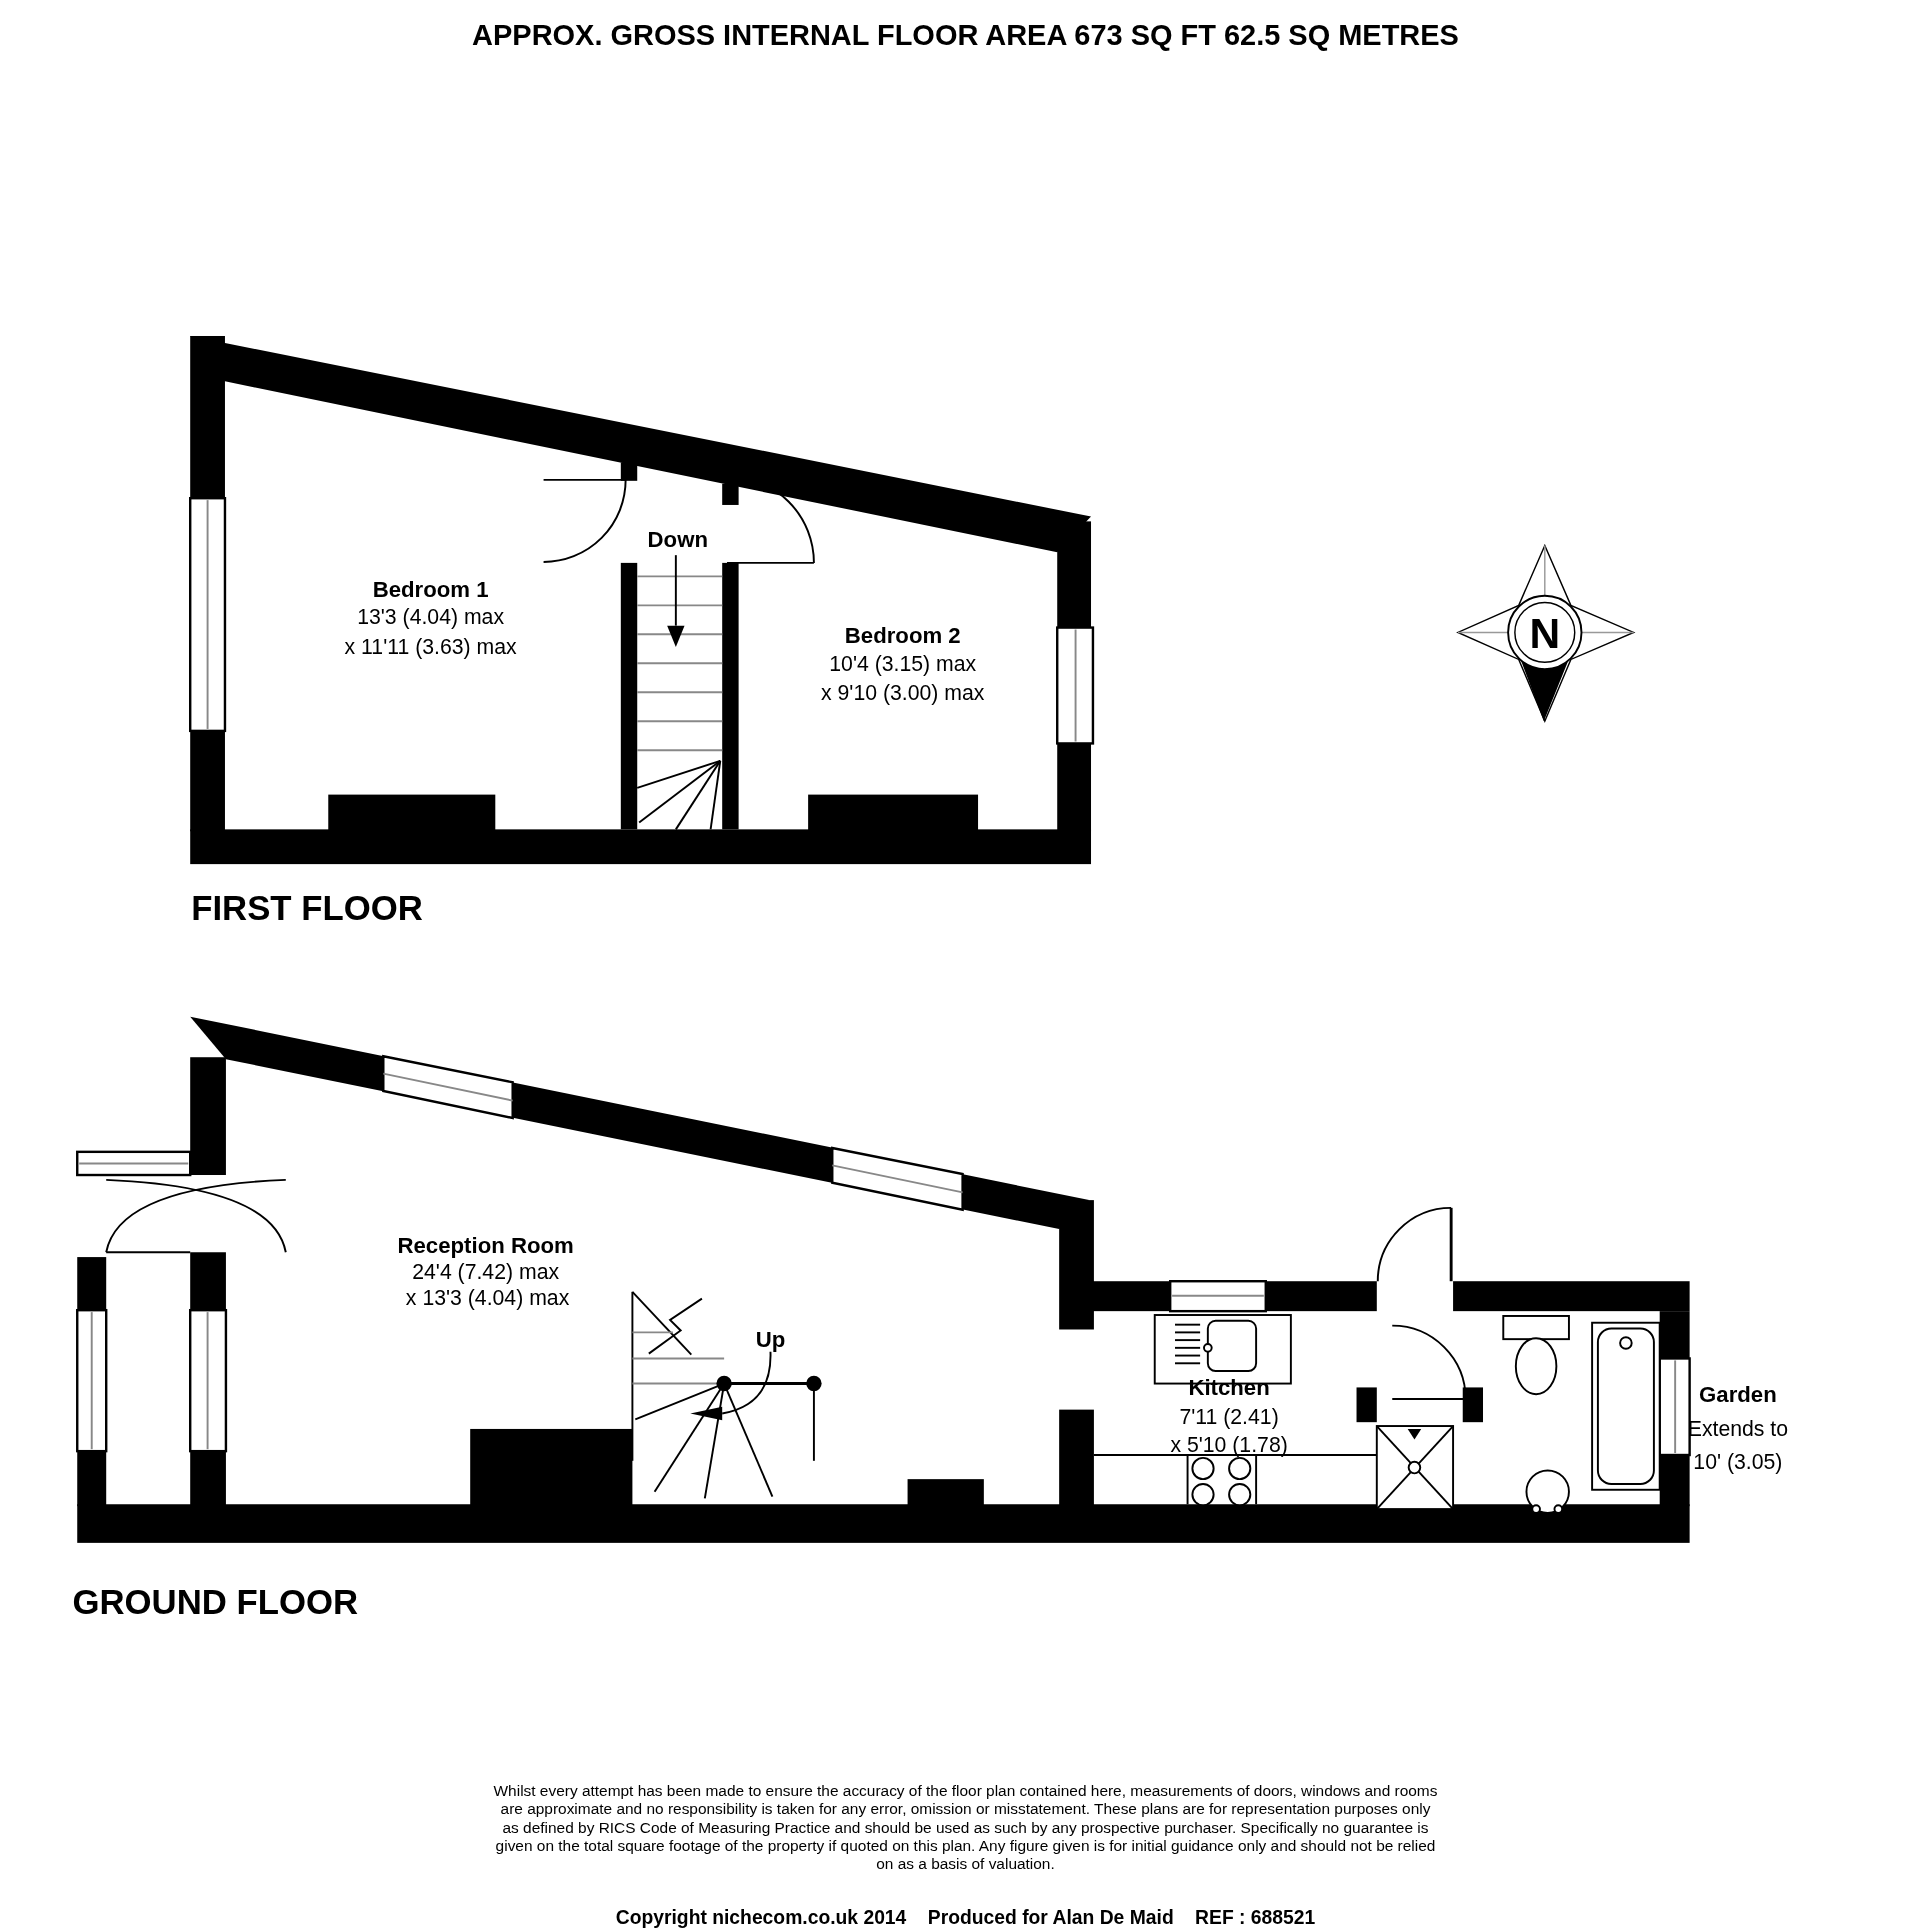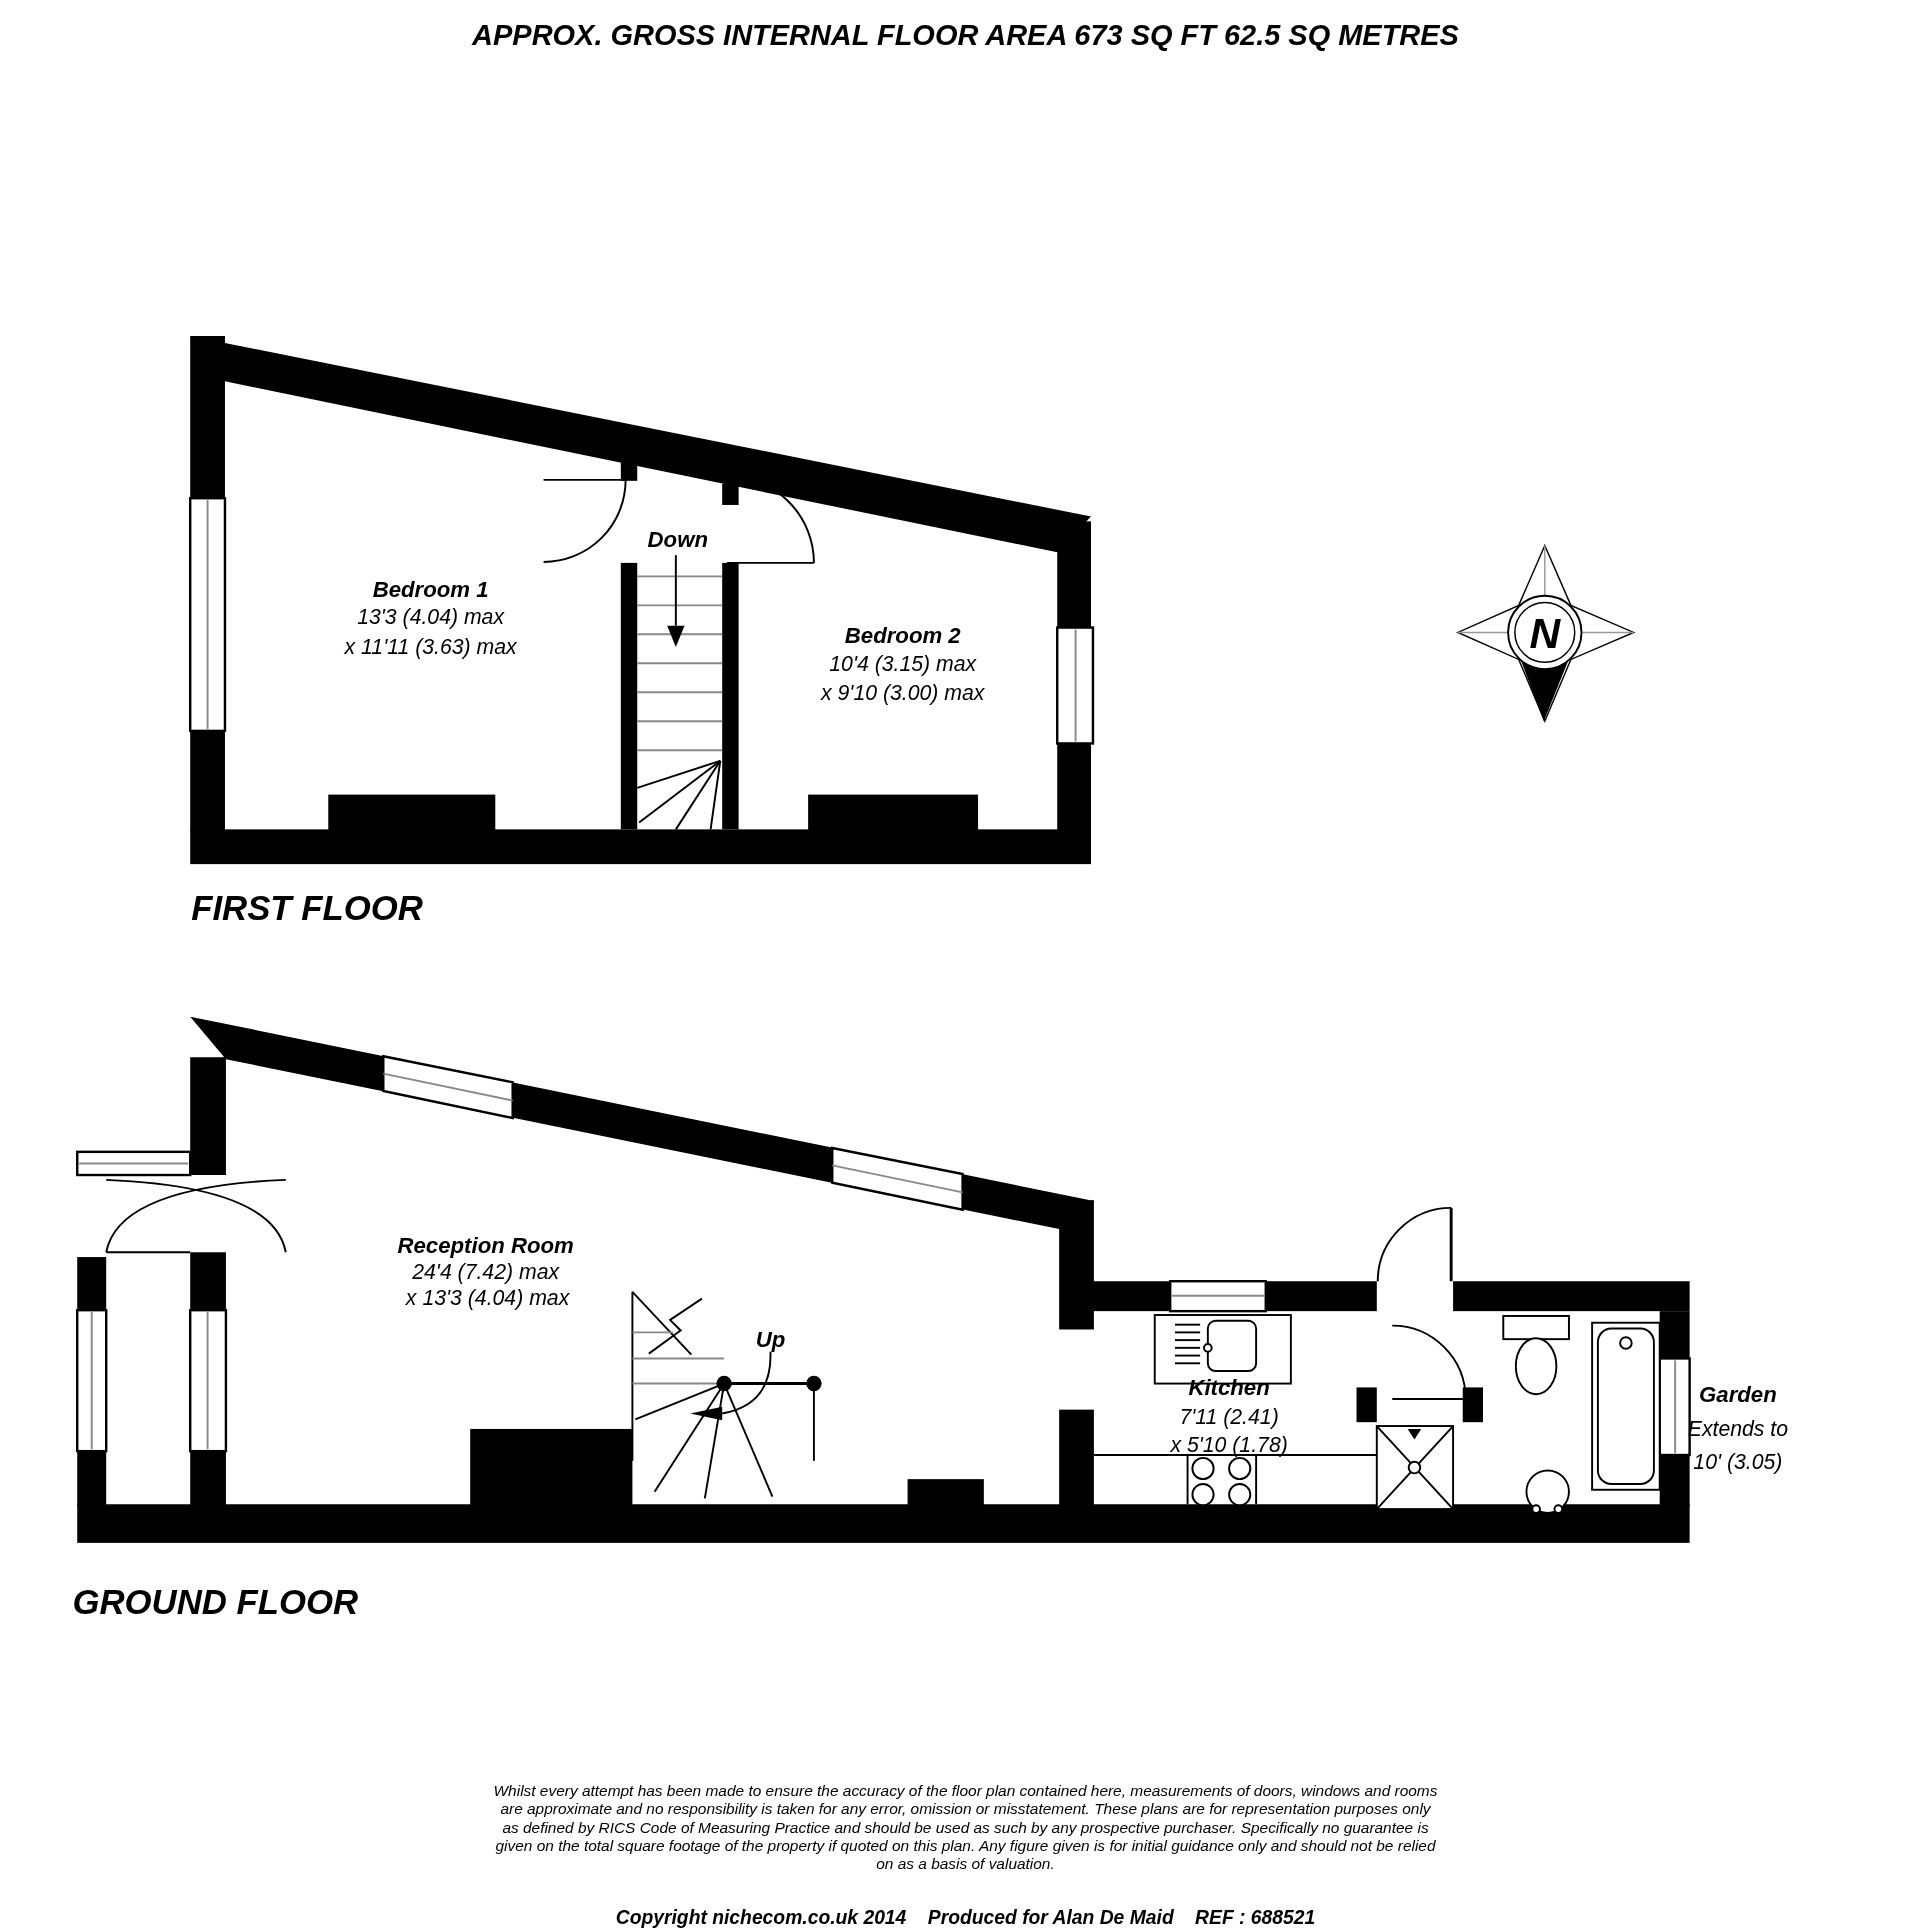--- a/index.html
+++ b/index.html
@@ -1,16 +1,16 @@
 <!DOCTYPE html>
 <html><head>
 <meta charset="utf-8">
 <style>
   html,body{margin:0;padding:0;background:#ffffff;}
-  .page{width:1931px;height:1931px;position:relative;background:#e5e5e5;font-style:italic;}
+  .page{width:1931px;height:1931px;position:relative;background:#e5e5e5;}
   svg{display:block;}
   text{font-family:"Liberation Sans", sans-serif;fill:#000;}
   .title-text{font-weight:bold;font-size:30px;}
   .floor-label{font-weight:bold;font-size:36px;}
   .room-name{font-weight:bold;font-size:23px;}
   .room-dim{font-size:22px;}
   .dir-label{font-weight:bold;font-size:23px;}
   .small-text{font-size:16px;}
   .copyright-text{font-weight:bold;font-size:20px;}
   .compass-n{font-weight:bold;font-size:44px;}

